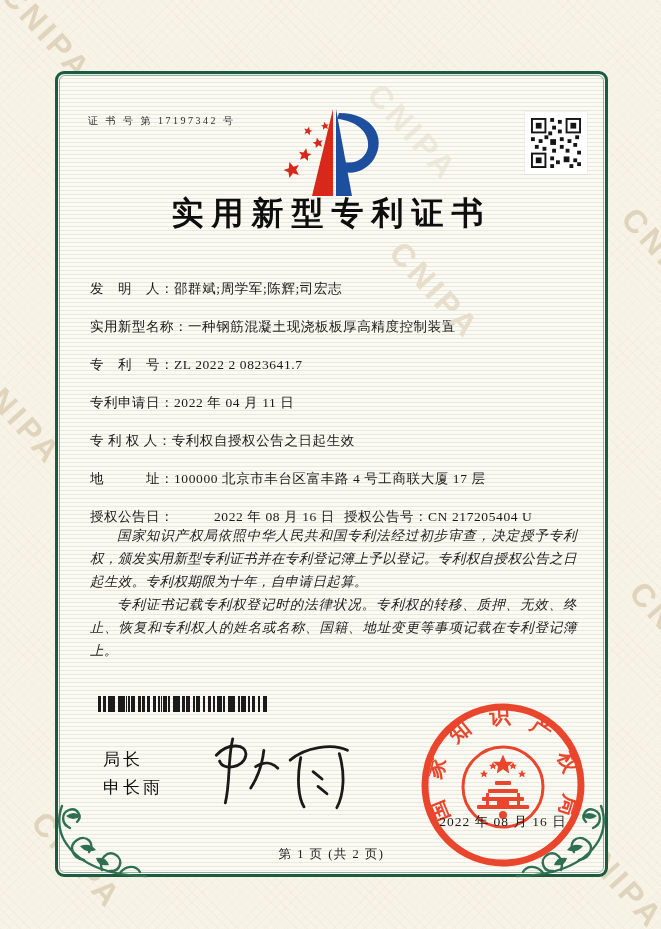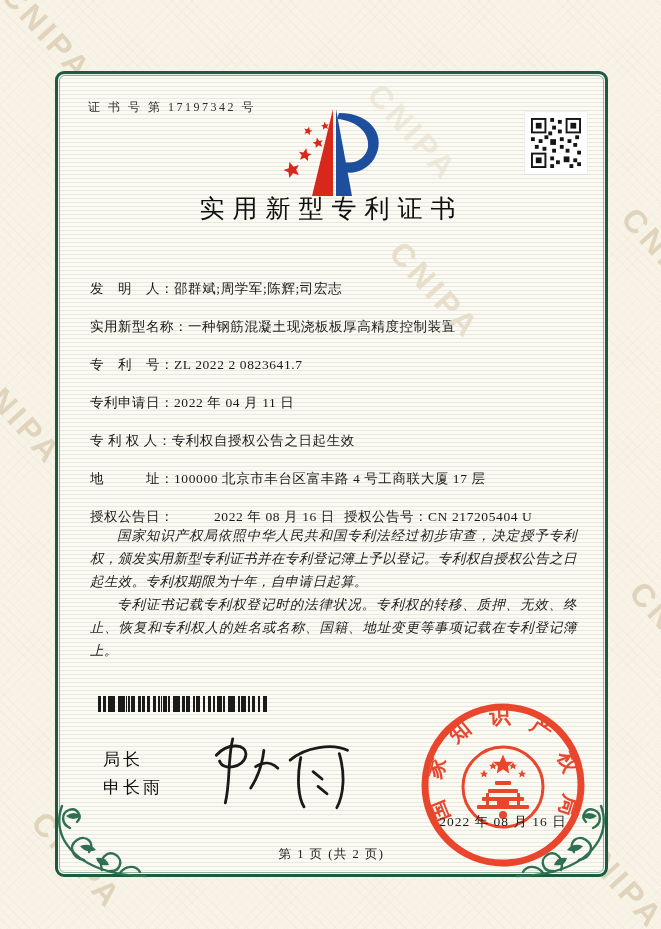--- a/index.html
+++ b/index.html
@@ -26,26 +26,26 @@
     box-sizing:border-box;border:3px solid #1d5a43;border-radius:9px;
     background:#fcfaf2;
     background-image:repeating-linear-gradient(180deg, rgba(115,158,132,0.17) 0 1px, transparent 1px 4px);
   }
   .certificate::before{
     content:"";position:absolute;inset:1px;border:1.5px solid #8db49d;
     border-radius:6px;pointer-events:none;z-index:0;
   }
   .cert-inner{position:absolute;inset:0;z-index:3;}
   
-  .cert-number{position:absolute;left:30px;top:25px;font-size:12px;letter-spacing:2.5px;color:#2e2e2e;}
+  .cert-number{position:absolute;left:30px;top:40px;font-size:10px;letter-spacing:2.5px;color:#2e2e2e;}
   .logo{position:absolute;left:50%;top:30px;transform:translateX(-50%);width:114px;height:98px;}
   .qr-box{position:absolute;right:18px;top:38px;width:62px;height:62px;background:#ffffff;
     display:flex;align-items:center;justify-content:center;box-shadow:0 0 0 1px rgba(0,0,0,0.03);}
   .title{position:absolute;top:118px;left:0;right:0;text-align:center;
-    font-size:25px;font-weight:normal;letter-spacing:8px;color:#0e0e0e;}
+    font-size:32px;font-weight:bold;letter-spacing:8px;color:#0e0e0e;}
   
   .fields{position:absolute;left:32px;right:26px;top:203px;}
   .field-row{display:flex;height:38px;line-height:24px;font-size:13.5px;}
   .field-label{flex:0 0 auto;color:#1a1a1a;letter-spacing:0.5px;white-space:pre;}
   .field-value{color:#1a1a1a;letter-spacing:0.6px;}
   .grant-pair{display:flex;flex:0 0 auto;}
   .grant-left{width:254px;display:flex;gap:40px;}
   
   .body-text{position:absolute;left:32px;right:28px;top:450px;
     font-size:13.5px;line-height:23px;font-style:italic;color:#222;text-align:justify;}

